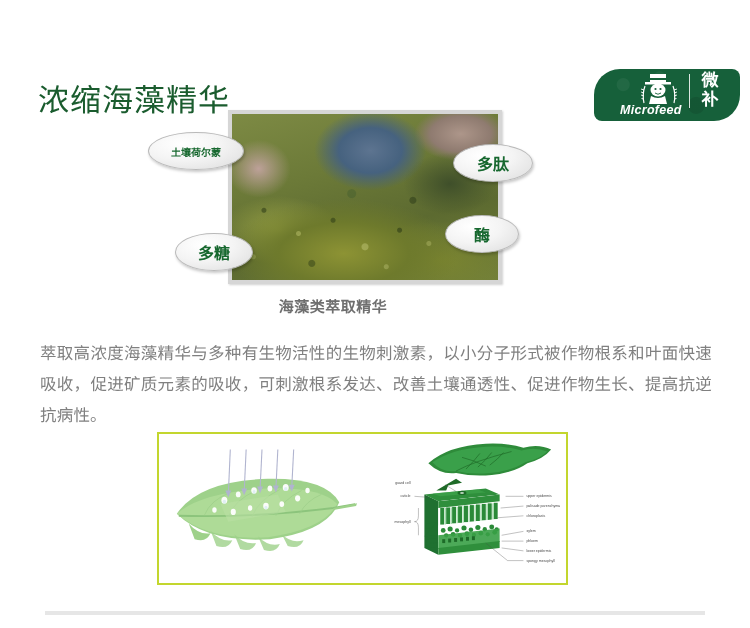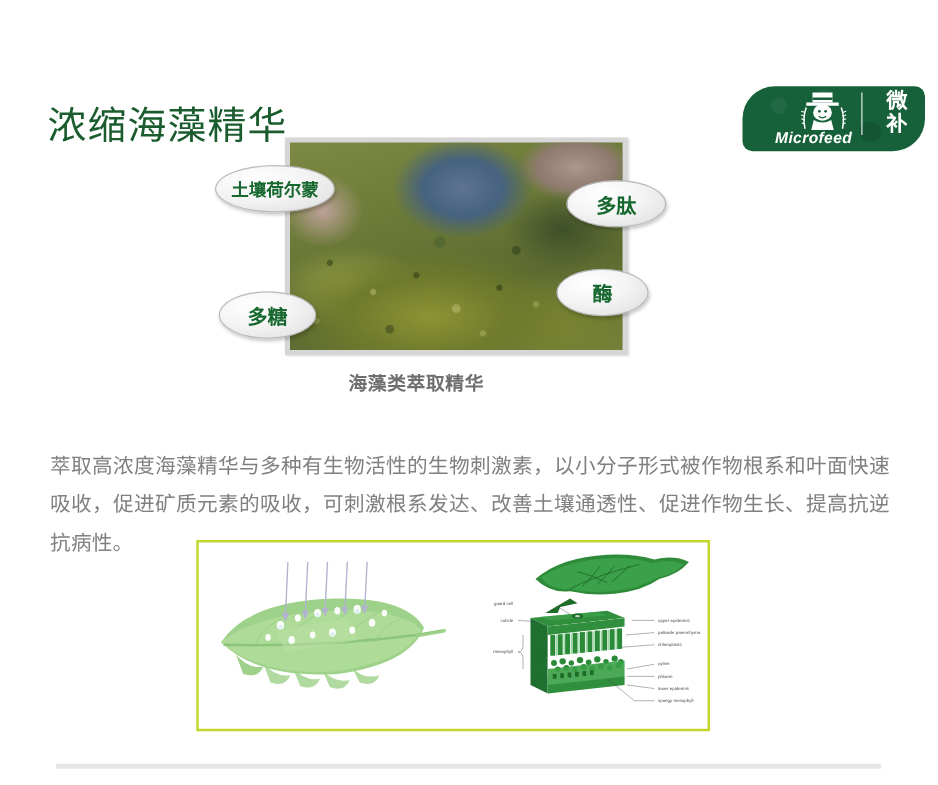--- a/index.html
+++ b/index.html
@@ -64,21 +64,21 @@
   .logo-cn {
     position: absolute;
     left: 100px;
     top: 2px;
     width: 32px;
     height: 40px;
     color: #ffffff;
     font-size: 17px;
     line-height: 19px;
     font-weight: 700;
-    text-align: right;
+    text-align: center;
     letter-spacing: 0;
   }
   .logo-divider {
     position: absolute;
     left: 95px;
     top: 5px;
     width: 1px;
     height: 34px;
     background: rgba(255,255,255,0.85);
   }
@@ -158,23 +158,23 @@
     justify-content: center;
     border-radius: 50%;
     background: radial-gradient(ellipse at 35% 30%, #ffffff 0%, #f4f4f4 45%, #dcdcdc 100%);
     border: 1px solid #b9b9b9;
     box-shadow: 1px 2px 3px rgba(0,0,0,0.22);
     color: #17682f;
     font-weight: 700;
     box-sizing: border-box;
   }
   .callout-soil-hormone {
-    left: 172px; top: 132px;
+    left: 148px; top: 132px;
     width: 96px; height: 38px;
-    font-size: 14px;
+    font-size: 10px;
   }
   .callout-peptide {
     left: 453px; top: 144px;
     width: 80px; height: 38px;
     font-size: 16px;
   }
   .callout-polysaccharide {
     left: 175px; top: 233px;
     width: 78px; height: 38px;
     font-size: 16px;
@@ -202,21 +202,20 @@
   .body-text {
     position: absolute;
     left: 40px;
     top: 338px;
     width: 672px;
     font-size: 16.5px;
     line-height: 31px;
     color: #808080;
     text-align: justify;
     letter-spacing: 0.2px;
-    margin-top: 20px;
   }
 
   
   .diagram-box {
     position: absolute;
     left: 157px;
     top: 432px;
     width: 411px;
     height: 153px;
     border: 2px solid #c3d62e;

